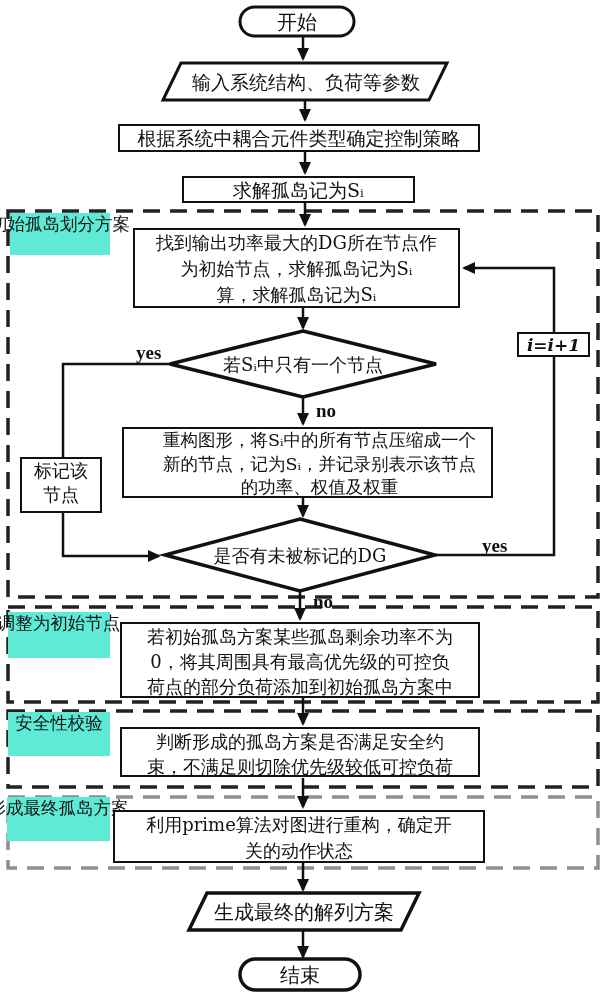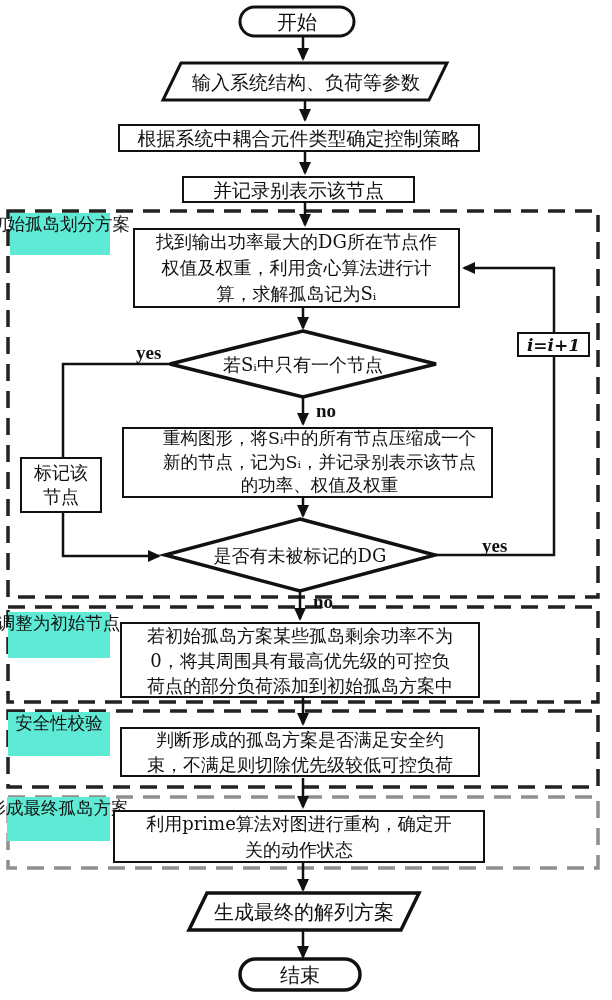--- a/index.html
+++ b/index.html
@@ -5,21 +5,21 @@
   html,body{margin:0;padding:0;background:#ffffff;}
   #canvas{
     position:relative;width:612px;height:1000px;background:#ffffff;
     font-family:"DejaVu Serif","Liberation Serif",serif;color:#111;
     overflow:hidden;
   }
   #shape-layer{position:absolute;left:0;top:0;width:612px;height:1000px;}
   .abs{position:absolute;box-sizing:border-box;}
   .node-rect{
     background:#ffffff;border:2.5px solid #111;
-    display:flex;flex-direction:column;justify-content:center;align-items:center;
+    display:flex;flex-direction:column;align-items:center;
     text-align:center;
   }
   .node-rect .ln{white-space:nowrap;}
   .txt{
     display:flex;flex-direction:column;justify-content:center;align-items:center;
     text-align:center;white-space:nowrap;
   }
   .f18{font-size:18px;line-height:25px;}
   .f19{font-size:19px;line-height:24px;}
   .f20{font-size:20px;line-height:26px;}
@@ -84,21 +84,21 @@
 
   <div class="abs txt f20" style="left:168px;top:63px;width:276px;height:37px;font-size:19px;">
     <span>输入系统结构、负荷等参数</span>
   </div>
 
   <div class="abs node-rect f19" style="left:118px;top:124px;width:362px;height:28px;">
     <div class="ln">根据系统中耦合元件类型确定控制策略</div>
   </div>
 
   <div class="abs node-rect f19" style="left:182px;top:176px;width:233px;height:27px;">
-    <div class="ln">并记录别表示该节点</div>
+    <div class="ln">求解孤岛记为Sᵢ</div>
   </div>
 
   <div class="abs sec-label" style="left:10px;top:213px;width:100px;height:42px;">
     <div>初始孤岛</div>
     <div>划分方案</div>
   </div>
   <div class="abs sec-label" style="left:8px;top:612px;width:102px;height:46px;">
     <div>调整</div>
     <div>为初始节点</div>
   </div>
@@ -106,21 +106,21 @@
     <div>安全性</div>
     <div>校验</div>
   </div>
   <div class="abs sec-label" style="left:7px;top:797px;width:103px;height:44px;">
     <div>形成最终</div>
     <div>孤岛方案</div>
   </div>
 
   <div class="abs node-rect f18" style="left:133px;top:228px;width:327px;height:80px;line-height:26px;">
     <div class="ln">找到输出功率最大的DG所在节点作</div>
-    <div class="ln">权值及权重，利用贪心算法进行计</div>
+    <div class="ln">为初始节点，求解孤岛记为Sᵢ</div>
     <div class="ln">算，求解孤岛记为Sᵢ</div>
   </div>
 
   <div class="abs txt f18" style="left:183px;top:352px;width:240px;height:24px;">
     <span>若Sᵢ中只有一个节点</span>
   </div>
 
   <div class="abs edge-lbl" style="left:136px;top:343px;">yes</div>
   <div class="abs edge-lbl" style="left:316px;top:401px;">no</div>
 

